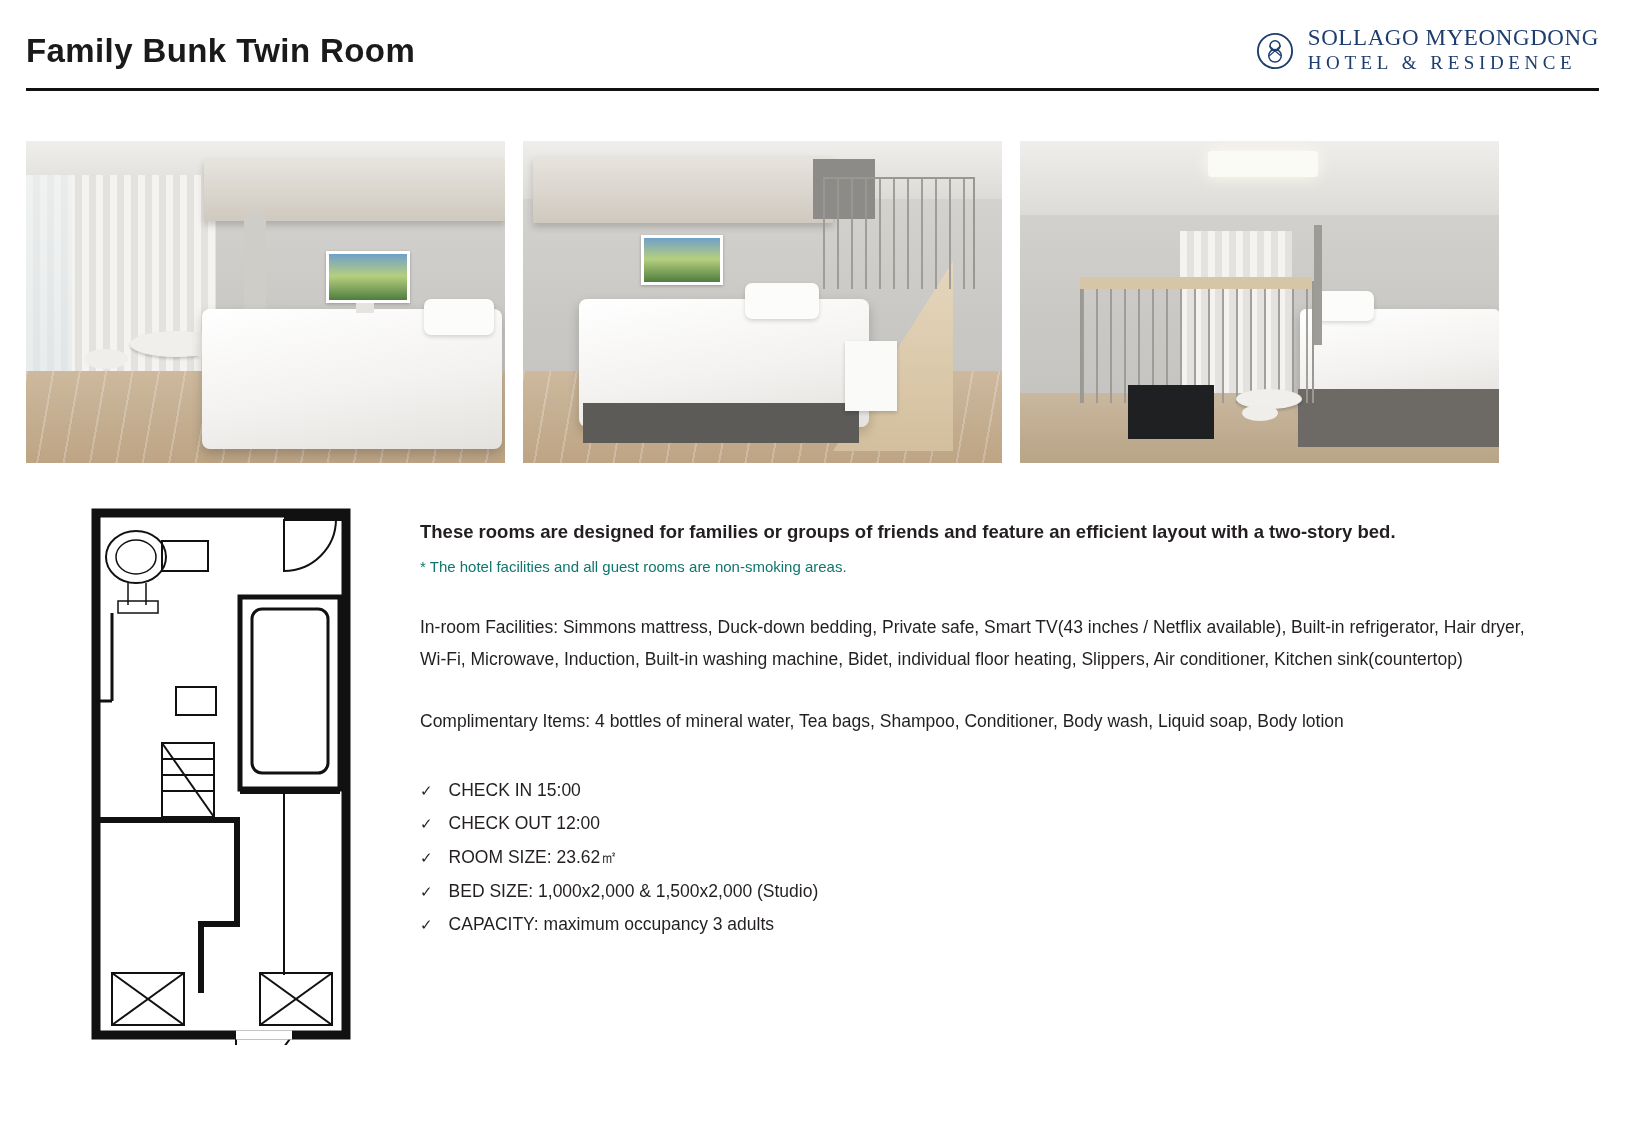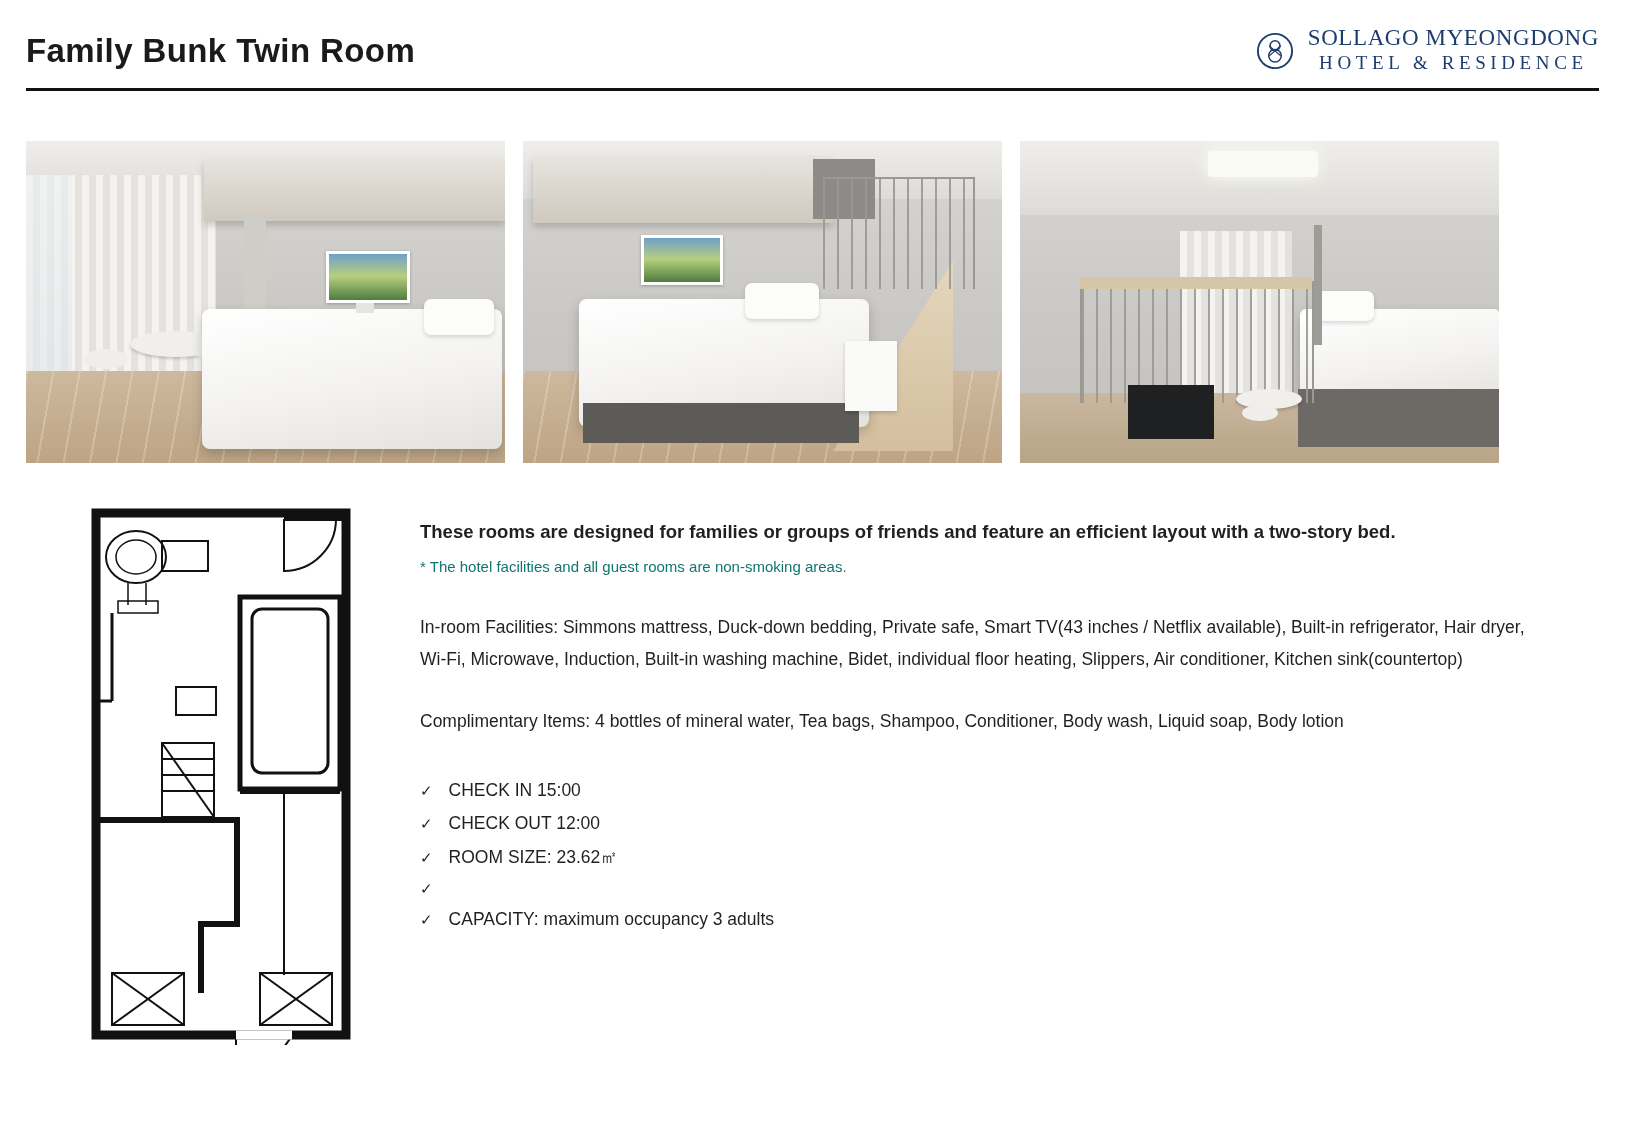--- a/index.html
+++ b/index.html
@@ -41,21 +41,21 @@
     gap: 14px;
   }
   .brand-mark {
     width: 38px;
     height: 38px;
     flex: 0 0 38px;
   }
   .brand-text {
     display: flex;
     flex-direction: column;
-    align-items: center;
+    align-items: flex-start;
   }
   .brand-name {
     font-family: "Liberation Serif", serif;
     font-size: 23px;
     letter-spacing: 0.6px;
     color: #1d3d6e;
     line-height: 1.08;
   }
   .brand-sub {
     font-family: "Liberation Serif", serif;
@@ -378,19 +378,20 @@
     <li>
       <span class="check-mark">✓</span>
       <span>CHECK OUT 12:00</span>
     </li>
     <li>
       <span class="check-mark">✓</span>
       <span>ROOM SIZE: 23.62㎡</span>
     </li>
     <li>
       <span class="check-mark">✓</span>
+      <span>BED SIZE: 1,000x2,000 &amp; 1,500x2,000 (Studio)</span>
     </li>
     <li>
       <span class="check-mark">✓</span>
       <span>CAPACITY: maximum occupancy 3 adults</span>
     </li>
   </ul>
 </div>
 
 </body></html>

